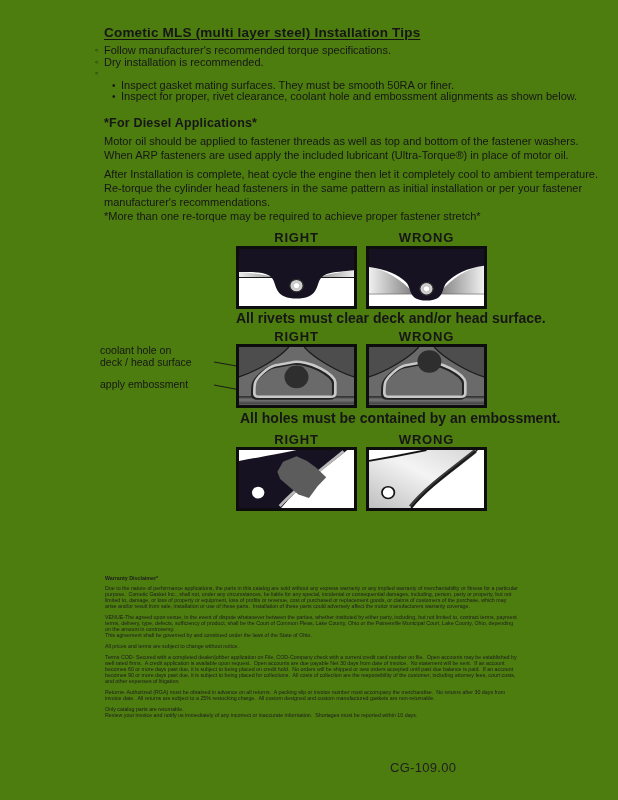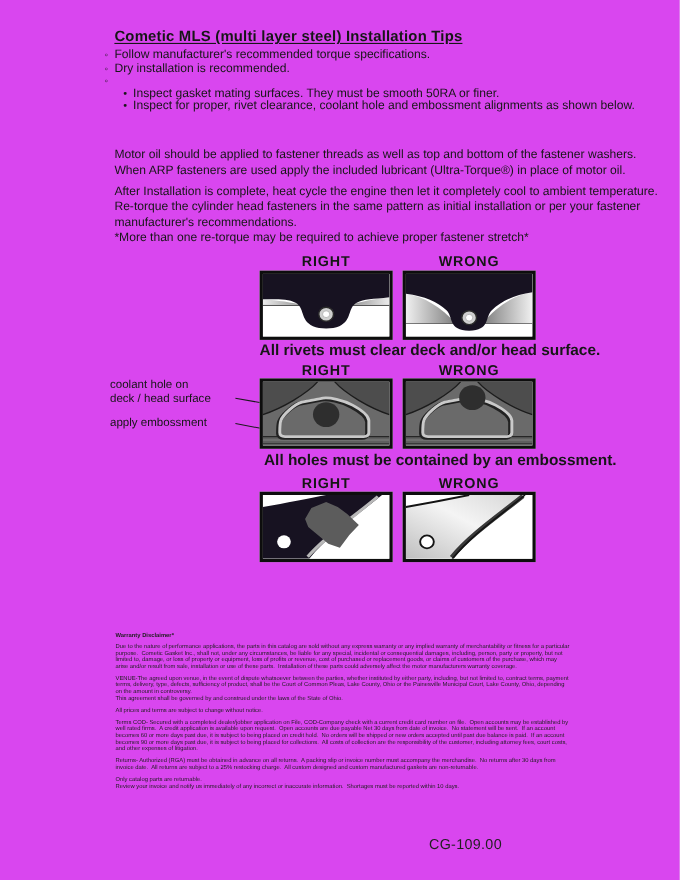--- a/index.html
+++ b/index.html
@@ -1,17 +1,17 @@
 <!DOCTYPE html>
 <html><head>
 <meta charset="utf-8">
 <style>
   html,body{margin:0;padding:0;background:#e8e8e8;}
   #page{
-    position:relative;width:618px;height:800px;background:#d946ef;
+    position:relative;width:618px;height:800px;background:#4d7c0f;
     font-family:"Liberation Sans", sans-serif;color:#161616;overflow:hidden;
   }
   .abs{position:absolute;}
   .title{
     left:104px;top:25px;font-size:13.5px;font-weight:bold;
     text-decoration:underline;text-underline-offset:2px;letter-spacing:.2px;
   }
   .bullets{left:95px;top:45px;width:500px;font-size:11px;line-height:11.6px;}
   .brow{display:flex;}
   .brow .mk{width:9px;flex:0 0 9px;font-size:9px;line-height:11.6px;}
@@ -56,20 +56,21 @@
     <div class="brow sub">
         <span class="mk">•</span>
         <span>Inspect gasket mating surfaces.  They must be smooth 50RA or finer.</span>
       </div>
     <div class="brow sub">
         <span class="mk">•</span>
         <span>Inspect for proper, rivet clearance, coolant hole and embossment alignments as shown below.</span>
       </div>
   </div>
 
+  <div class="abs h2">*For Diesel Applications*</div>
   <div class="abs para p1">Motor oil should be applied to fastener threads as well as top and bottom of the fastener washers. When ARP fasteners are used apply the included lubricant (Ultra-Torque®) in place of motor oil.</div>
   <div class="abs para p2">After Installation is complete, heat cycle the engine then let it completely cool to ambient temperature. Re-torque the cylinder head fasteners in the same pattern as initial installation or per your fastener manufacturer's recommendations.</div>
   <div class="abs para note">*More than one re-torque may be required to achieve proper fastener stretch*</div>
 
   <div class="abs rw-label" style="left:236px;top:230px;">RIGHT</div>
   <div class="abs rw-label" style="left:366px;top:230px;">WRONG</div>
 
   <div class="abs panel" style="left:236px;top:246px;">
     <svg width="115" height="57" viewBox="0 0 120 63" preserveAspectRatio="none">
       <defs>

